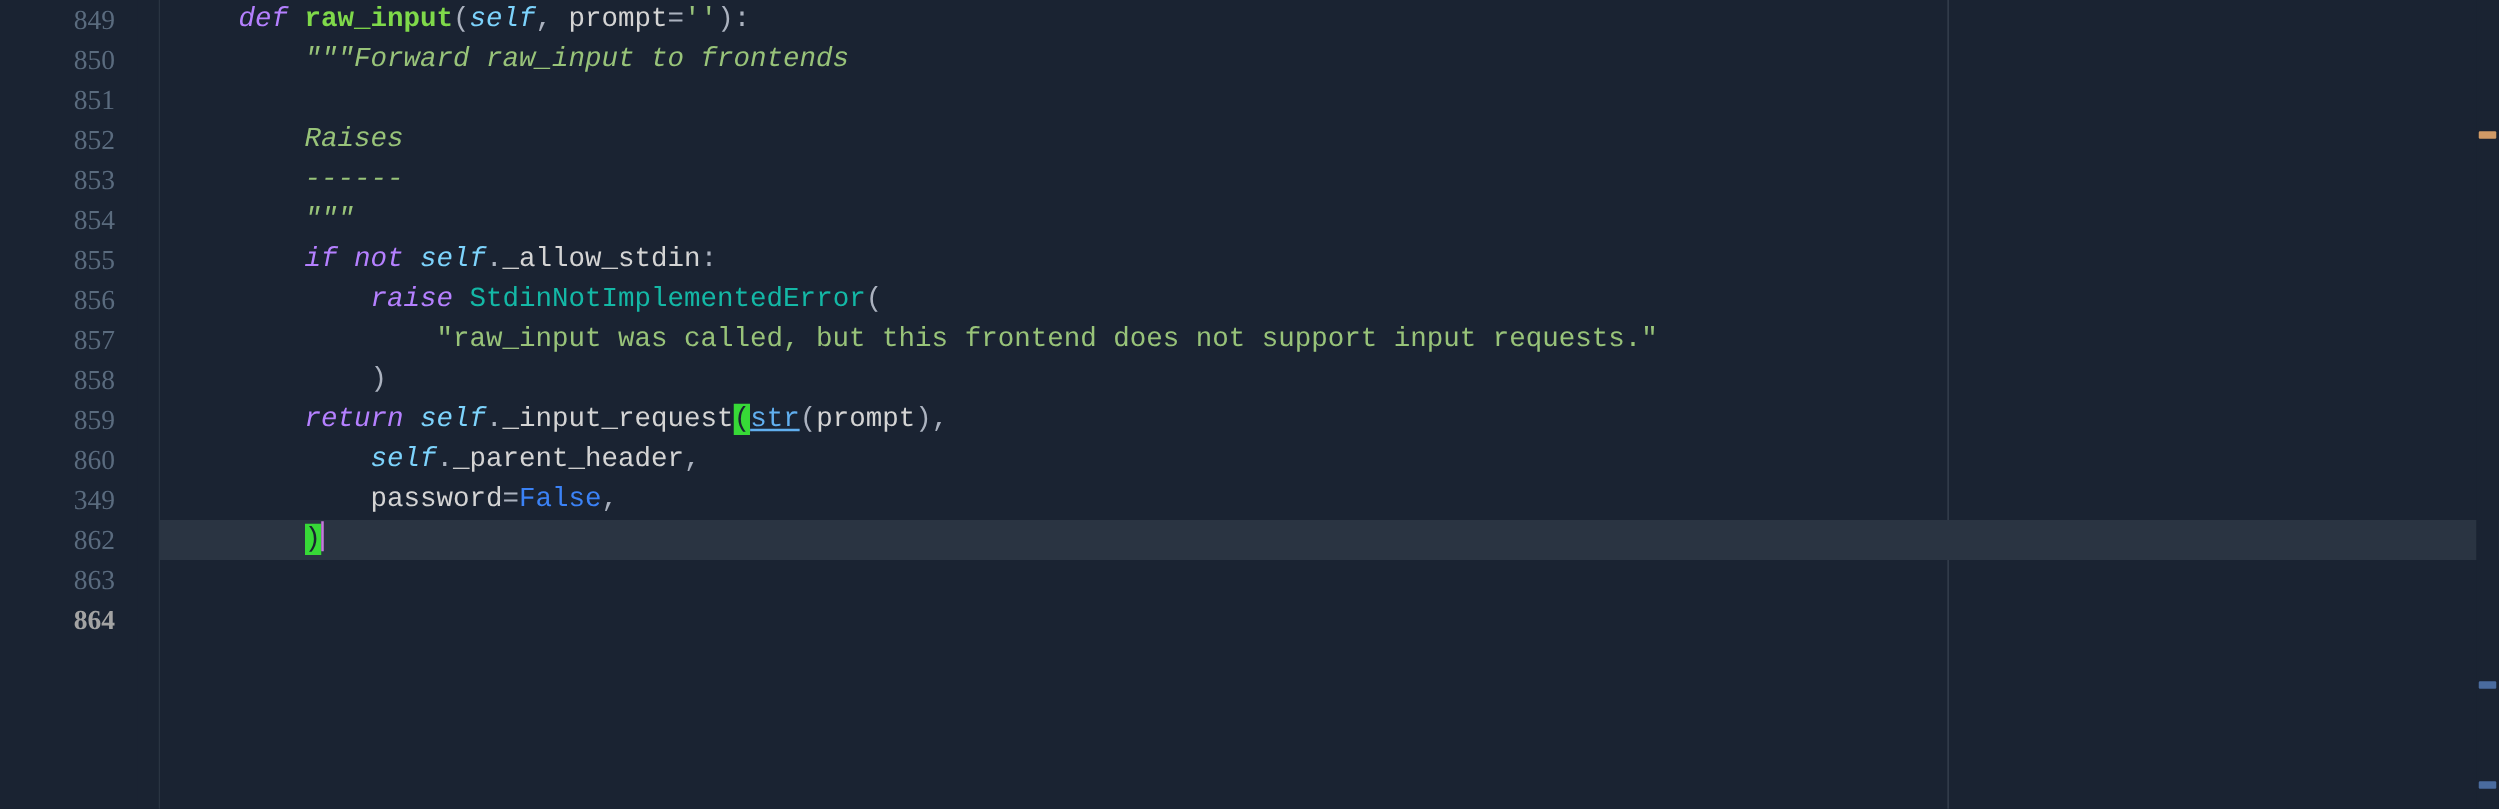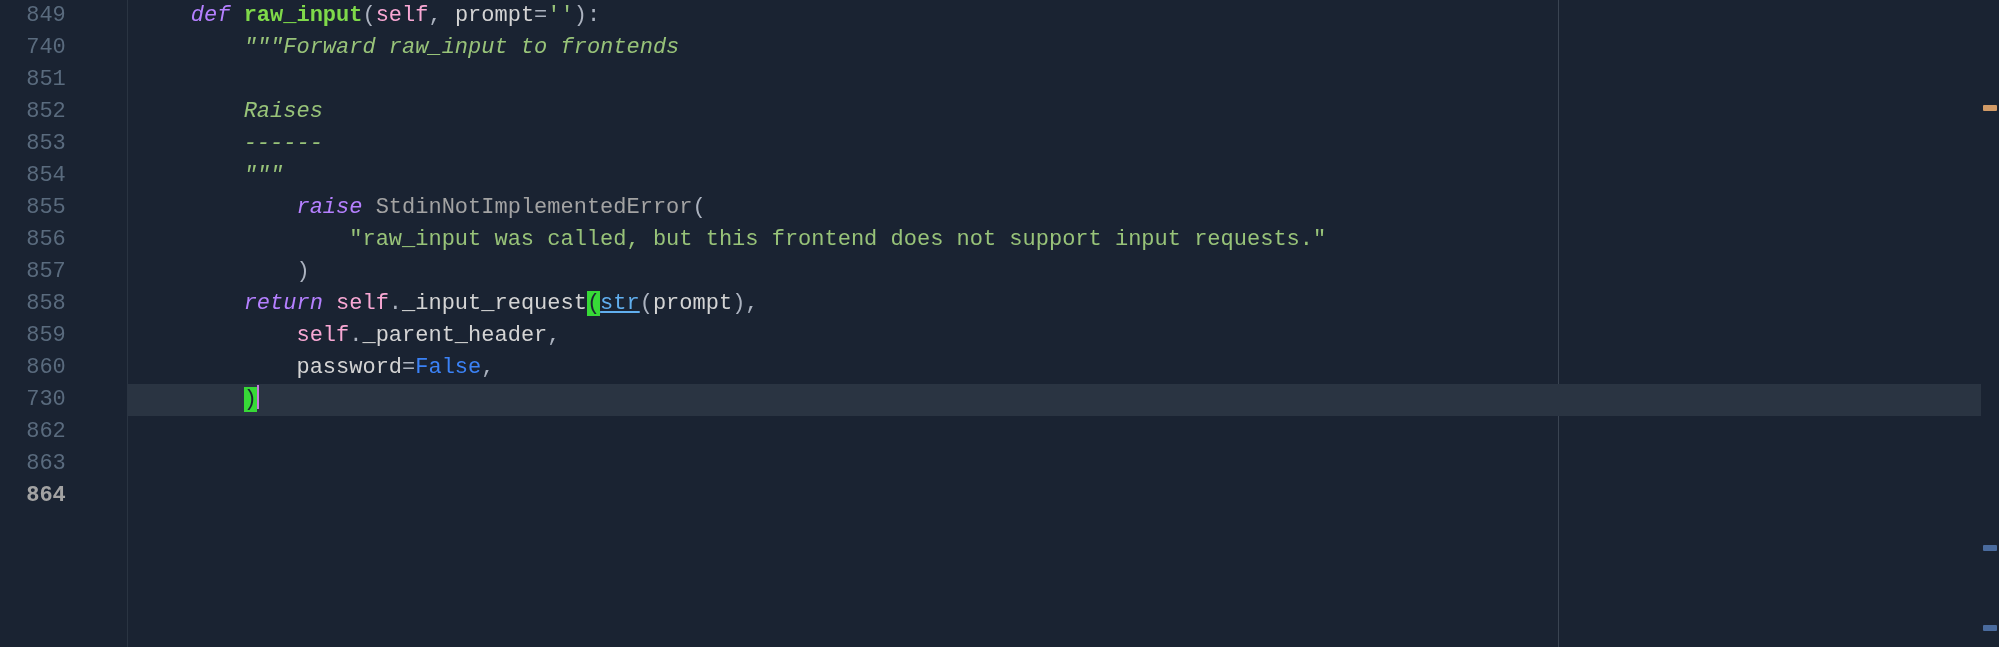--- a/index.html
+++ b/index.html
@@ -15,25 +15,26 @@
   }
   .editor {
     display: flex;
     width: 100%;
     height: 100%;
     position: relative;
   }
   .gutter {
     width: 110px;
     background: #1a2332;
-    text-align: center;
+    text-align: right;
     padding-right: 18px;
     color: #5a6b7e;
     user-select: none;
     flex-shrink: 0;
+    font-family: Liberation Serif, serif;
   }
   .gutter-line {
     height: 32px;
     line-height: 32px;
   }
   .gutter-line.active {
     color: #a3a3a3;
     font-weight: bold;
   }
   .fold-margin {
@@ -52,29 +53,29 @@
     line-height: 32px;
     white-space: pre;
     padding-left: 10px;
     position: relative;
   }
   .code-line.active {
     background: #2a3442;
   }
   .kw { color: #b580ff; font-style: italic; }
   .fn { color: #7fd94a; font-weight: bold; }
-  .self { color: #f9a8d4; }
+  .self { color: #7dd3fc; font-style: italic; }
   .str { color: #98c379; }
   .doc { color: #98c379; font-style: italic; }
   .builtin { color: #61afef; text-decoration: underline; }
   .const { color: #3b82f6; }
   .param { color: #d4d4d4; }
   .punct { color: #abb2bf; }
   .attr { color: #d4d4d4; }
-  .class { color: #a3a3a3; text-align: center; }
+  .class { color: #14b8a6; text-align: center; }
   .cursor {
     background: #37d937;
     color: #1a2332;
   }
   .cursor-bar {
     display: inline-block;
     width: 2px;
     height: 24px;
     background: #c678dd;
     vertical-align: middle;
@@ -108,32 +109,32 @@
   .marker.orange { background: #d19a66; top: 105px; }
   .marker.blue1 { background: #4a6b9e; top: 545px; }
   .marker.blue2 { background: #4a6b9e; top: 625px; }
 </style>
 </head>
 <body>
 
 <div class="editor">
   <div class="gutter">
     <div class="gutter-line">849</div>
-    <div class="gutter-line">740</div>
+    <div class="gutter-line">850</div>
     <div class="gutter-line">851</div>
     <div class="gutter-line">852</div>
     <div class="gutter-line">853</div>
     <div class="gutter-line">854</div>
     <div class="gutter-line">855</div>
     <div class="gutter-line">856</div>
     <div class="gutter-line">857</div>
     <div class="gutter-line">858</div>
     <div class="gutter-line">859</div>
     <div class="gutter-line">860</div>
-    <div class="gutter-line">730</div>
+    <div class="gutter-line">349</div>
     <div class="gutter-line">862</div>
     <div class="gutter-line">863</div>
     <div class="gutter-line active">864</div>
   </div>
   <div class="fold-margin"></div>
   <div class="code">
     <div class="ruler"></div>
 
     <div class="code-line"><span>    </span><span class="kw">def </span><span class="fn">raw_input</span><span class="punct">(</span><span class="self">self</span><span class="punct">, </span><span class="param">prompt</span><span class="punct">=</span><span class="str">''</span><span class="punct">):</span></div>
 
@@ -141,20 +142,21 @@
 
     <div class="code-line"><span></span></div>
 
     <div class="code-line"><span>        </span><span class="doc">Raises</span></div>
 
     <div class="code-line"><span>        </span><span class="doc">------</span></div>
 
 
     <div class="code-line"><span>        </span><span class="doc">"""</span></div>
 
+    <div class="code-line"><span>        </span><span class="kw">if </span><span class="kw">not </span><span class="self">self</span><span class="punct">.</span><span class="attr">_allow_stdin</span><span class="punct">:</span></div>
 
     <div class="code-line"><span>            </span><span class="kw">raise </span><span class="class">StdinNotImplementedError</span><span class="punct">(</span></div>
 
     <div class="code-line"><span>                </span><span class="str">"raw_input was called, but this frontend does not support input requests."</span></div>
 
     <div class="code-line"><span>            </span><span class="punct">)</span></div>
 
     <div class="code-line"><span>        </span><span class="kw">return </span><span class="self">self</span><span class="punct">.</span><span class="attr">_input_request</span><span class="cursor">(</span><span class="builtin">str</span><span class="punct">(</span><span class="param">prompt</span><span class="punct">)</span><span class="punct">,</span></div>
 
 

